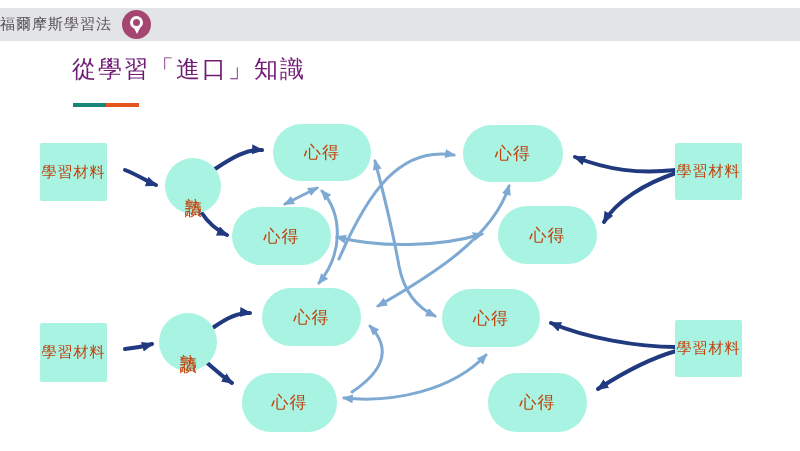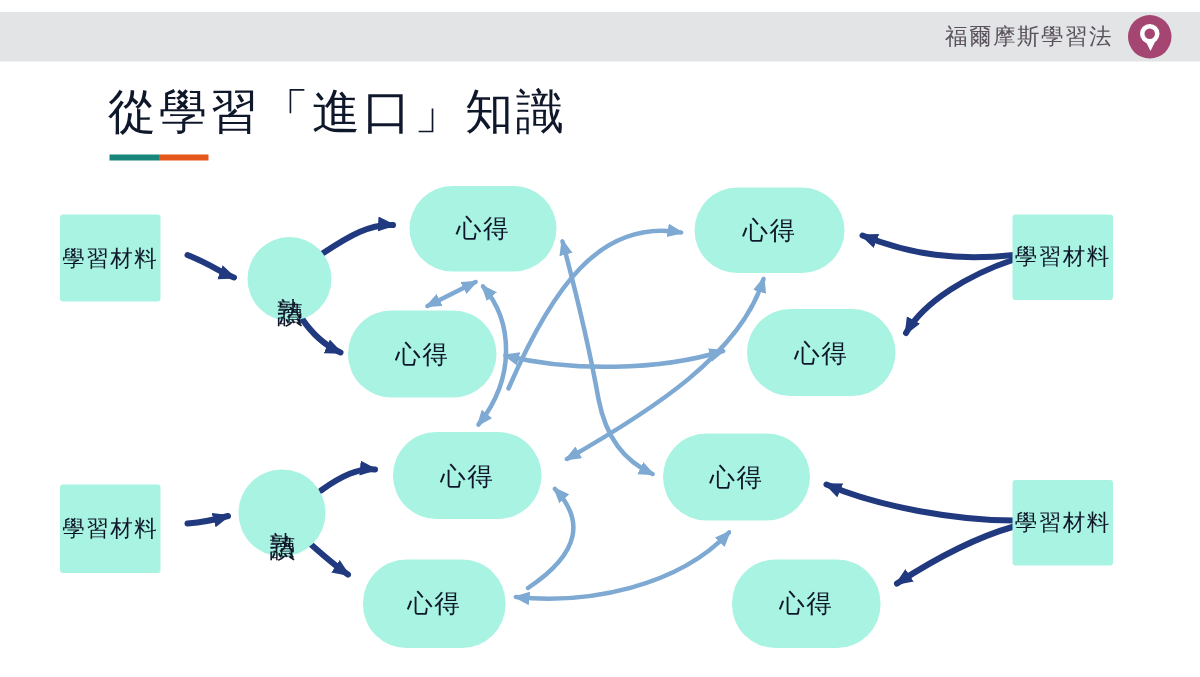--- a/index.html
+++ b/index.html
@@ -1,35 +1,35 @@
 <!DOCTYPE html>
 <html><head>
 <meta charset="utf-8">
 <style>
   html,body{margin:0;padding:0;background:#fff;}
   .slide{position:relative;width:800px;height:451px;background:#ffffff;overflow:hidden;
          font-family:"Liberation Sans","DejaVu Sans",sans-serif;}
   
   .topbar{position:absolute;left:0;top:8px;width:800px;height:33px;background:#E3E4E6;
-          display:flex;align-items:center;justify-content:flex-end;}
+          display:flex;align-items:center;}
   .brand{font-size:15px;color:#5A525C;margin-right:10px;letter-spacing:1px;}
   .logo{width:29px;height:29px;border-radius:50%;background:#A54571;margin-right:19px;
         position:relative;flex:0 0 auto;}
   .logo .ring{position:absolute;left:8px;top:5.5px;width:7px;height:7px;border:3.2px solid #fff;
               border-radius:50%;}
   .logo .stem{position:absolute;left:11.6px;top:18px;width:0;height:0;
               border-left:3px solid transparent;border-right:3px solid transparent;
               border-top:6px solid #fff;}
   
-  .title{position:absolute;left:72px;top:53px;font-size:32px;color:#0f172a;letter-spacing:2px;}
+  .title{position:absolute;left:72px;top:53px;font-size:24px;color:#701a75;letter-spacing:2px;}
   .rule{position:absolute;left:73px;top:103px;width:66px;height:4px;display:flex;}
   .rule .t{width:33px;height:4px;background:#18857B;}
   .rule .o{width:33px;height:4px;background:#E5561C;}
   
-  .node{position:absolute;background:#A8F3E1;color:#0f172a;display:flex;align-items:center;
+  .node{position:absolute;background:#A8F3E1;color:#c2410c;display:flex;align-items:center;
         justify-content:center;text-align:center;}
   .mat{width:67px;height:58px;font-size:15px;letter-spacing:1px;border-radius:2px;}
   .pill{width:99px;height:58px;border-radius:29px;font-size:17px;letter-spacing:1px;}
   .circ{border-radius:50%;font-size:17px;line-height:1.15;
         writing-mode:vertical-rl;text-orientation:upright;letter-spacing:2px;}
   svg.wires{position:absolute;left:0;top:0;}
 </style>
 </head>
 <body>
 

